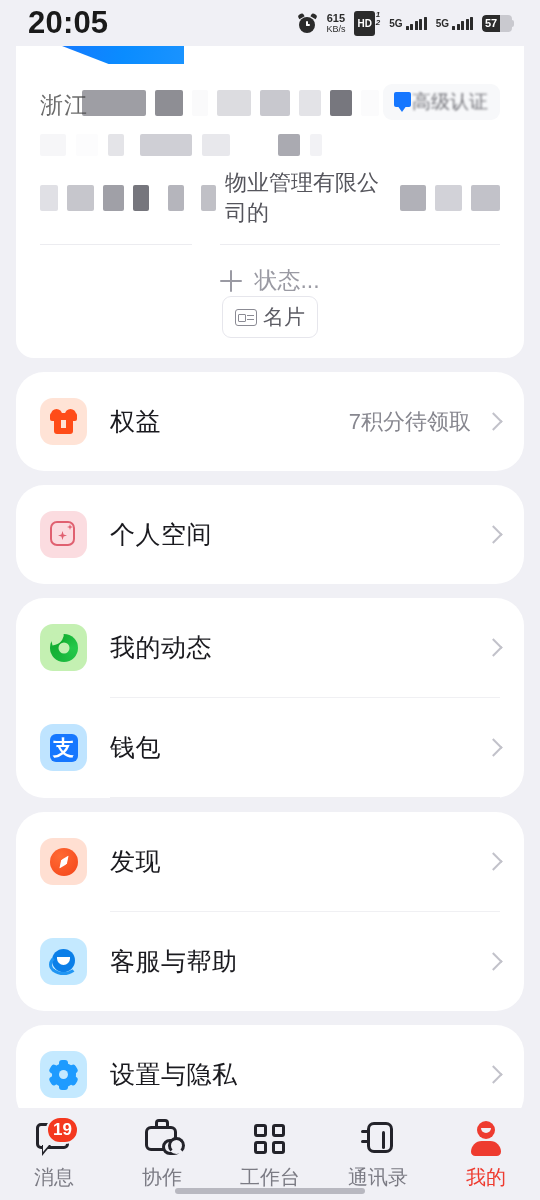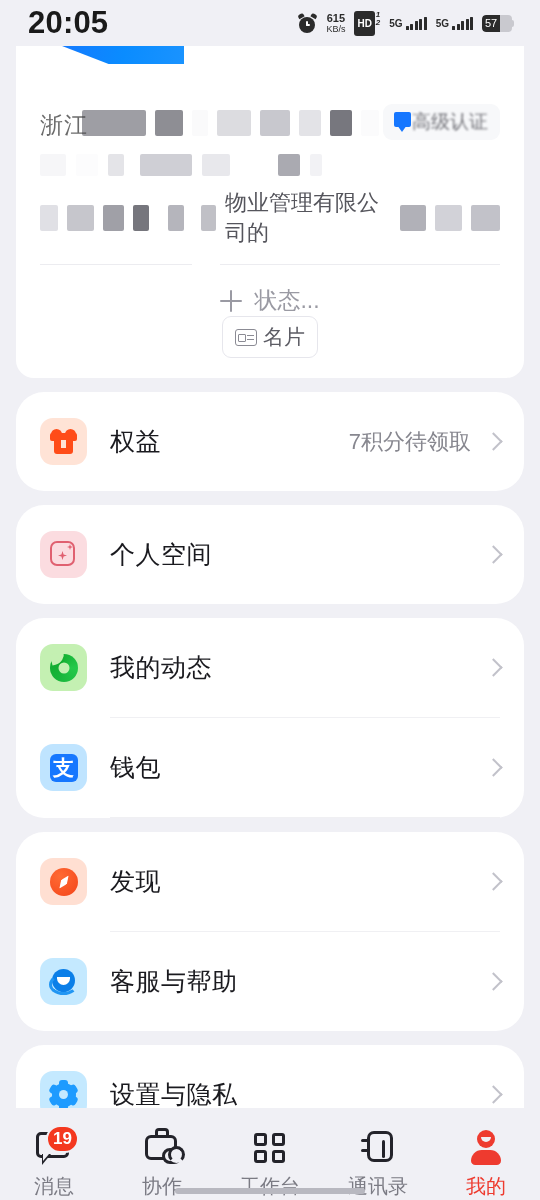--- a/index.html
+++ b/index.html
@@ -57,41 +57,41 @@
   .bars i:nth-child(5){ height:13px; }
   .battery {
     display:flex; align-items:center;
   }
   .batt-body {
     width:30px; height:17px; border-radius:4px; background:#c9c9cf;
     position:relative; overflow:hidden; display:flex; align-items:center;
   }
   .batt-fill { position:absolute; left:0; top:0; bottom:0; width:60%; background:#2b2b2b;
     border-radius:4px 0 0 4px; }
-  .batt-num { position:relative; color:#fff; font-size:11px; font-weight:400;
+  .batt-num { position:relative; color:#fff; font-size:11px; font-weight:700;
     padding-left:3px; z-index:2; }
   .batt-tip { width:2px; height:7px; background:#c9c9cf; border-radius:0 2px 2px 0; }
 
   
   .content { position:absolute; top:46px; left:0; right:0; bottom:92px; }
 
   .card { background:#fff; border-radius:28px; margin:0 16px 14px; }
 
   
   .profile-card { position:relative; overflow:hidden; padding:0; margin-top:0;
     border-radius:0 0 18px 18px; }
   .banner-wrap { height:18px; position:relative; overflow:hidden; background:#fff; }
   .banner-shape {
     position:absolute; left:38px; top:-26px; width:130px; height:44px;
     background:linear-gradient(100deg,#1677ff 0%,#0a8cff 55%,#1a93ff 100%);
     clip-path:polygon(0% 52%, 100% 0%, 100% 100%, 42% 100%);
   }
   .profile-inner { padding:22px 24px 0; position:relative; }
   .redact { display:inline-block; border-radius:2px; vertical-align:middle; }
-  .name-row { display:flex; align-items:center; min-height:34px; position:relative;margin-top:20px; }
+  .name-row { display:flex; align-items:center; min-height:34px; position:relative; }
   .name-blurs { display:flex; align-items:center; gap:9px; }
   .name-ghost {
     position:absolute; left:0; top:4px; font-size:23px; color:#3a3a3a;
     letter-spacing:1px; opacity:.75; filter:blur(.4px);
   }
   .verify-badge {
     position:absolute; right:0; top:-2px;
     display:flex; align-items:center; 
     background:#f7f8fa; border-radius:9px; padding:5px 12px 5px 9px;text-align:center;
   }
@@ -229,21 +229,21 @@
     width:9px; height:30px; background:#1e9bff; border-radius:3px; }
   .gear .g2 { transform:rotate(60deg); } .gear .g3 { transform:rotate(120deg); }
   .gear .gc { position:absolute; left:2px; top:2px; width:24px; height:24px;
     border-radius:50%; background:#1e9bff; }
   .gear .gh { position:absolute; left:9.5px; top:9.5px; width:9px; height:9px;
     border-radius:50%; background:#c4e9ff; z-index:2; }
 
   
   .tabbar {
     position:absolute; left:0; right:0; bottom:0; height:92px;
-    background:#f0f0f5; display:flex; align-items:flex-end;
+    background:#f0f0f5; display:flex; align-items:center;
     padding-top:0;
   }
   .tab { flex:1; display:flex; flex-direction:column; align-items:center; gap:7px; }
   .tab .tico { width:42px; height:40px; position:relative; }
   .tab .tlabel { font-size:20px; color:#7b7b84; }
   .tab.active .tlabel { color:#ee3b2f; }
 
   .chat-ic { position:absolute; left:3px; top:6px; width:33px; height:26px;
     border:3.2px solid #23232a; border-radius:5px; }
   .chat-ic:after { content:""; position:absolute; left:3px; bottom:-10px;

